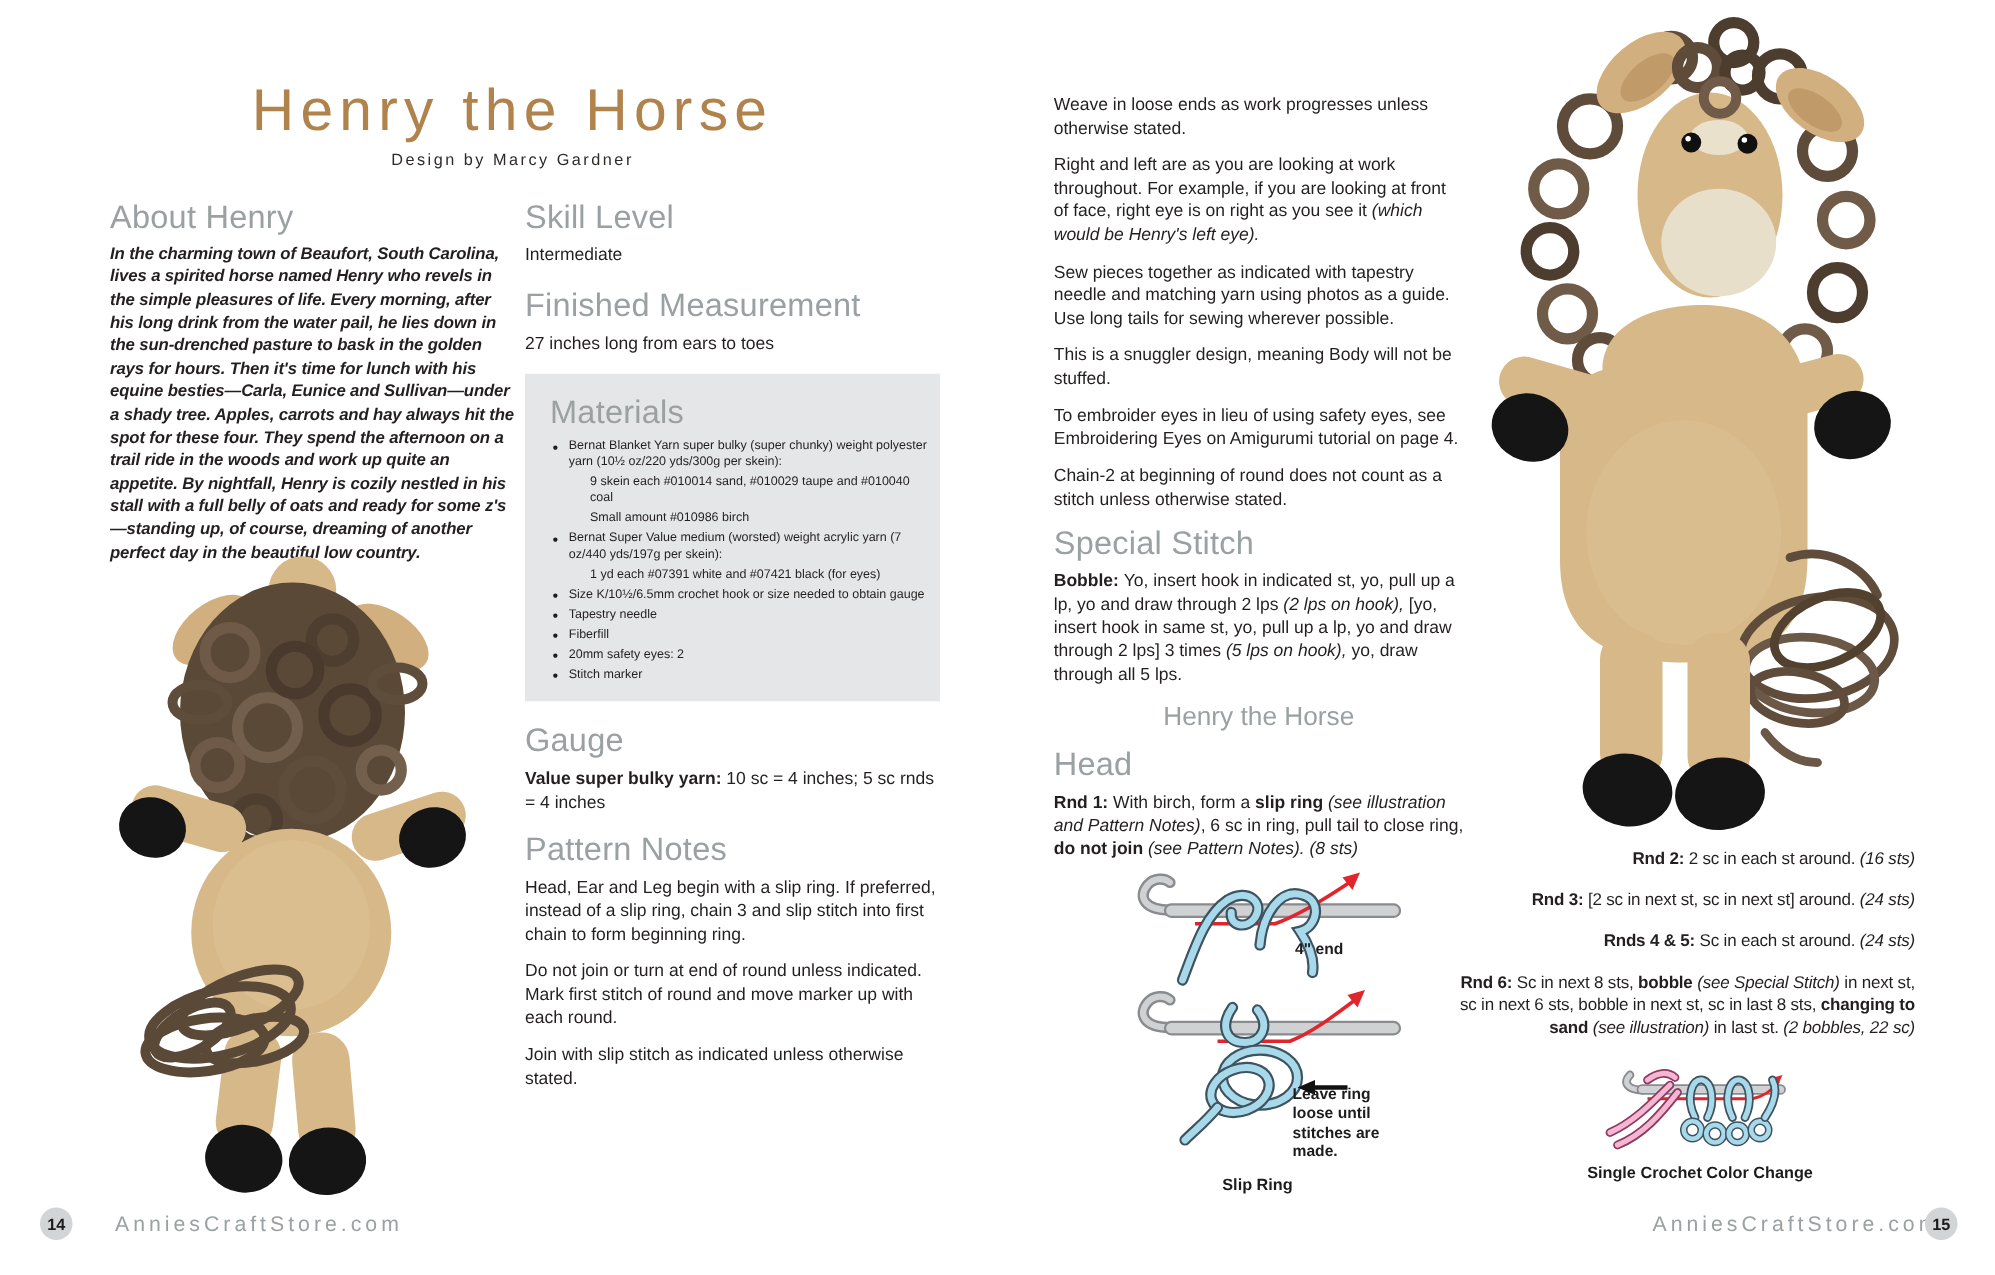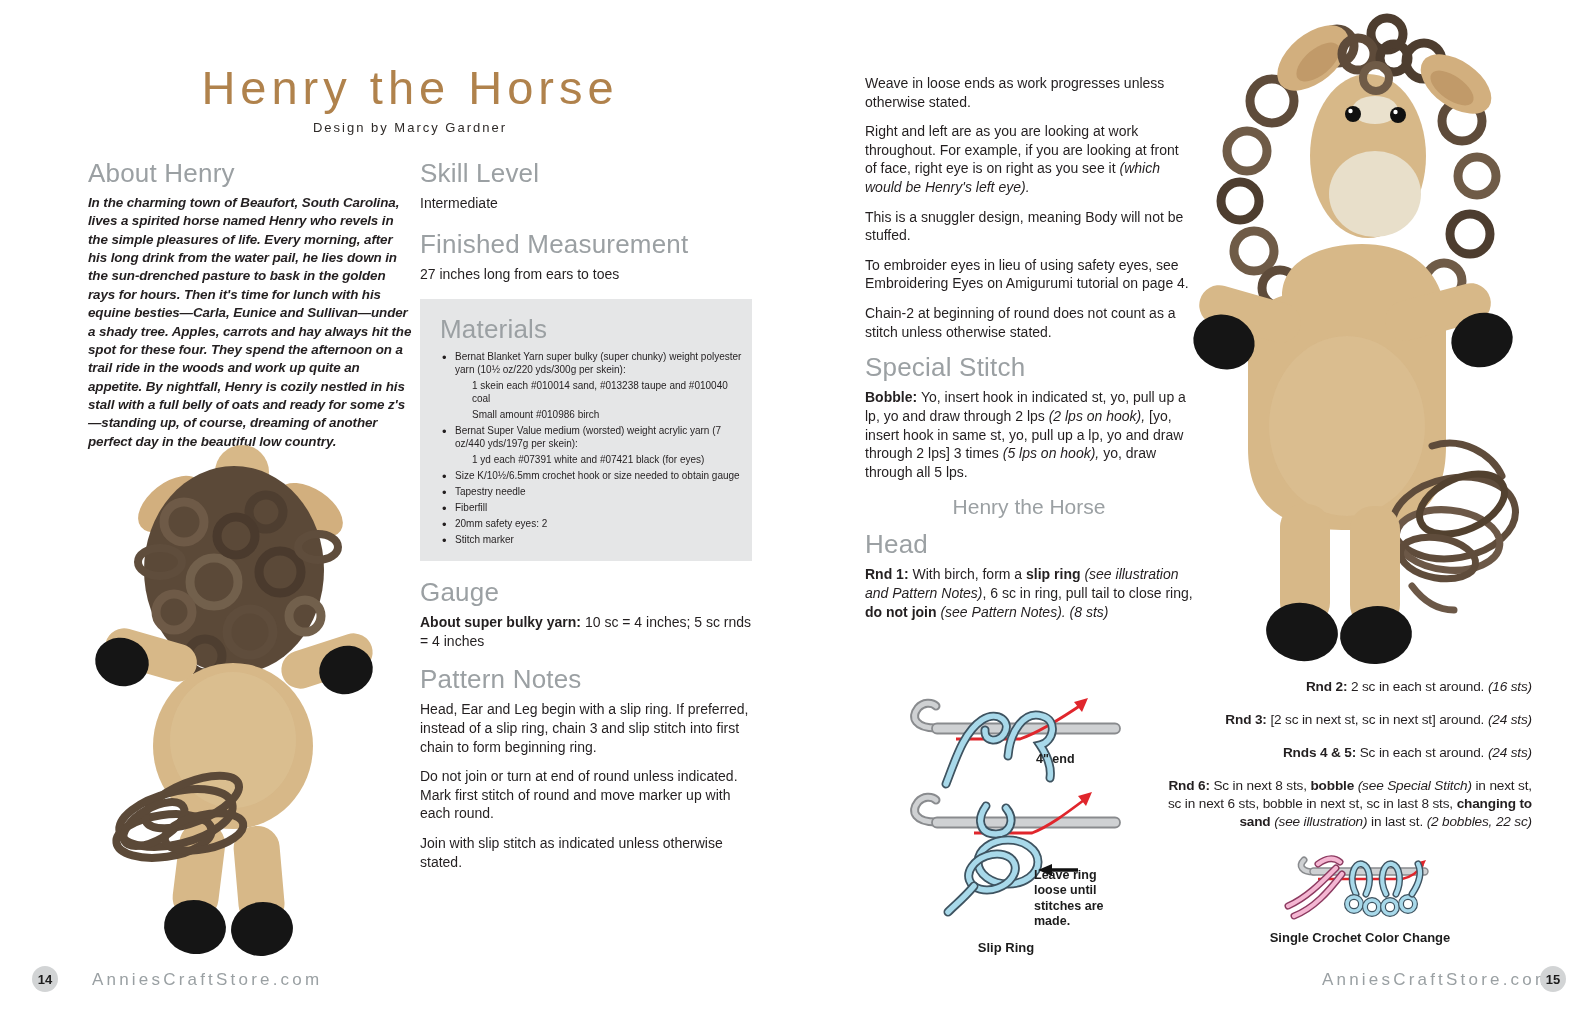--- a/index.html
+++ b/index.html
@@ -25,21 +25,21 @@
   
   .col1{position:absolute;left:88px;top:158px;width:326px;}
   .about-body{font-style:italic;font-weight:600;font-size:13.4px !important;line-height:1.37 !important;letter-spacing:-.1px;}
   .col2{position:absolute;left:420px;top:158px;width:332px;}
   .col2 .val{margin-bottom:16px;}
   .materials-box{background:#e5e6e7;padding:15px 9px 12px 20px;margin:8px 0 16px 0;}
   .mi{position:relative;padding-left:15px;margin-bottom:3px;font-size:10px;line-height:1.3;}
   .mi.b::before{content:"\2022";position:absolute;left:2px;top:0;font-size:13px;}
   .mi.i1{padding-left:32px;}
   .gauge-p{margin-bottom:14px !important;}
-  .col3{position:absolute;left:843px;top:74px;width:328px;margin-left:22px;}
+  .col3{position:absolute;left:843px;top:74px;width:328px;}
   .col3 .h{margin-top:9px;}
   .pattern-title{
     color:#9ba0a3;font-size:21px;text-align:center;margin:14px 0 10px 0;font-weight:400;
   }
   .col4{position:absolute;left:1164px;top:678px;width:368px;text-align:right;}
   .col4 p{margin:0 0 15px 0;font-size:13.6px;line-height:1.32;letter-spacing:-.15px;}
   
   .photo-left{position:absolute;left:64px;top:440px;width:348px;height:530px;}
   .photo-right{position:absolute;left:1162px;top:6px;width:358px;height:662px;}
   
@@ -121,43 +121,44 @@
 <div class="col col2">
   <div class="h">Skill Level</div>
   <p class="val">Intermediate</p>
 
   <div class="h">Finished Measurement</div>
   <p class="val">27 inches long from ears to toes</p>
 
   <div class="materials-box">
     <div class="h">Materials</div>
     <div class="mi b">Bernat Blanket Yarn super bulky (super chunky) weight polyester yarn (10½ oz/220 yds/300g per skein):</div>
-    <div class="mi i1">1 skein each #010014 sand, #013238 taupe and #010040 coal</div>
+    <div class="mi i1">9 skein each #010014 sand, #010029 taupe and #010040 coal</div>
     <div class="mi i1">Small amount #010986 birch</div>
     <div class="mi b">Bernat Super Value medium (worsted) weight acrylic yarn (7 oz/440 yds/197g per skein):</div>
     <div class="mi i1">1 yd each #07391 white and #07421 black (for eyes)</div>
     <div class="mi b">Size K/10½/6.5mm crochet hook or size needed to obtain gauge</div>
     <div class="mi b">Tapestry needle</div>
     <div class="mi b">Fiberfill</div>
     <div class="mi b">20mm safety eyes: 2</div>
     <div class="mi b">Stitch marker</div>
   </div>
 
   <div class="h">Gauge</div>
-  <p class="gauge-p"><span style="font-weight: 700;">About super bulky yarn: </span><span>10 sc = 4 inches; 5 sc rnds = 4 inches</span></p>
+  <p class="gauge-p"><span style="font-weight: 700;">Value super bulky yarn: </span><span>10 sc = 4 inches; 5 sc rnds = 4 inches</span></p>
 
   <div class="h">Pattern Notes</div>
   <p>Head, Ear and Leg begin with a slip ring. If preferred, instead of a slip ring, chain 3 and slip stitch into first chain to form beginning ring.</p>
   <p>Do not join or turn at end of round unless indicated. Mark first stitch of round and move marker up with each round.</p>
   <p>Join with slip stitch as indicated unless otherwise stated.</p>
 </div>
 
 <div class="col col3">
   <p>Weave in loose ends as work progresses unless otherwise stated.</p>
   <p><span>Right and left are as you are looking at work throughout. For example, if you are looking at front of face, right eye is on right as you see it </span><span style="font-style: italic;">(which would be Henry's left eye).</span></p>
+  <p>Sew pieces together as indicated with tapestry needle and matching yarn using photos as a guide. Use long tails for sewing wherever possible.</p>
   <p>This is a snuggler design, meaning Body will not be stuffed.</p>
   <p>To embroider eyes in lieu of using safety eyes, see Embroidering Eyes on Amigurumi tutorial on page 4.</p>
   <p>Chain-2 at beginning of round does not count as a stitch unless otherwise stated.</p>
 
   <div class="h">Special Stitch</div>
   <p><span style="font-weight: 700;">Bobble: </span><span>Yo, insert hook in indicated st, yo, pull up a lp, yo and draw through 2 lps </span><span style="font-style: italic;">(2 lps on hook),</span><span> [yo, insert hook in same st, yo, pull up a lp, yo and draw through 2 lps] 3 times </span><span style="font-style: italic;">(5 lps on hook),</span><span> yo, draw through all 5 lps.</span></p>
 
   <div class="pattern-title">Henry the Horse</div>
 
   <div class="h">Head</div>

